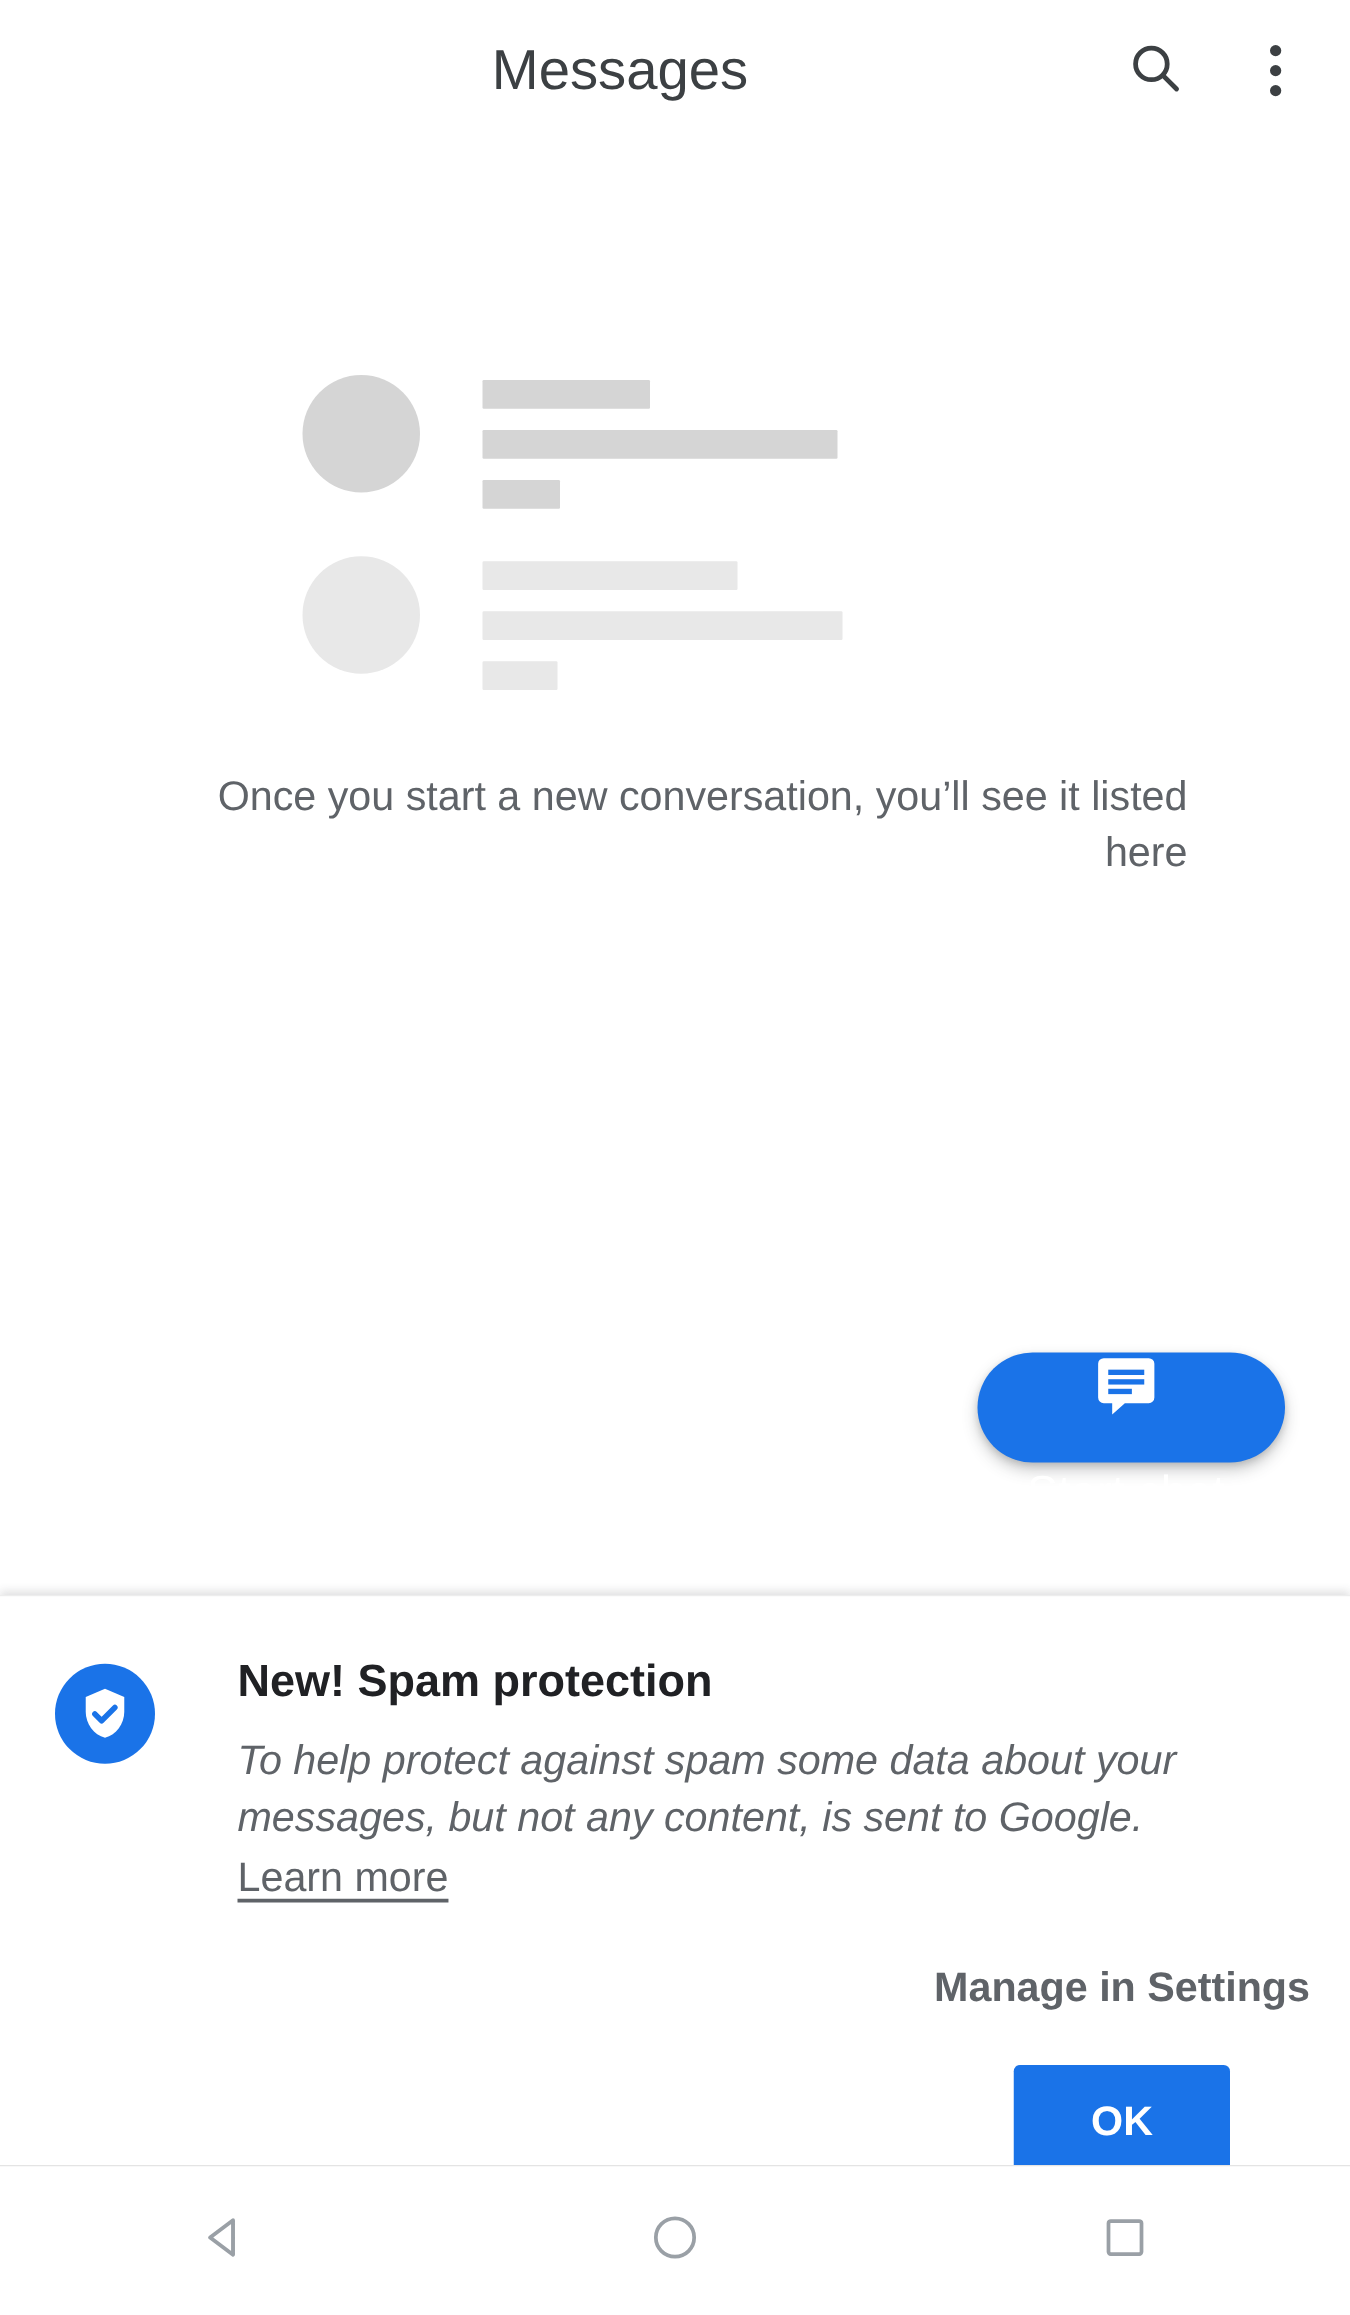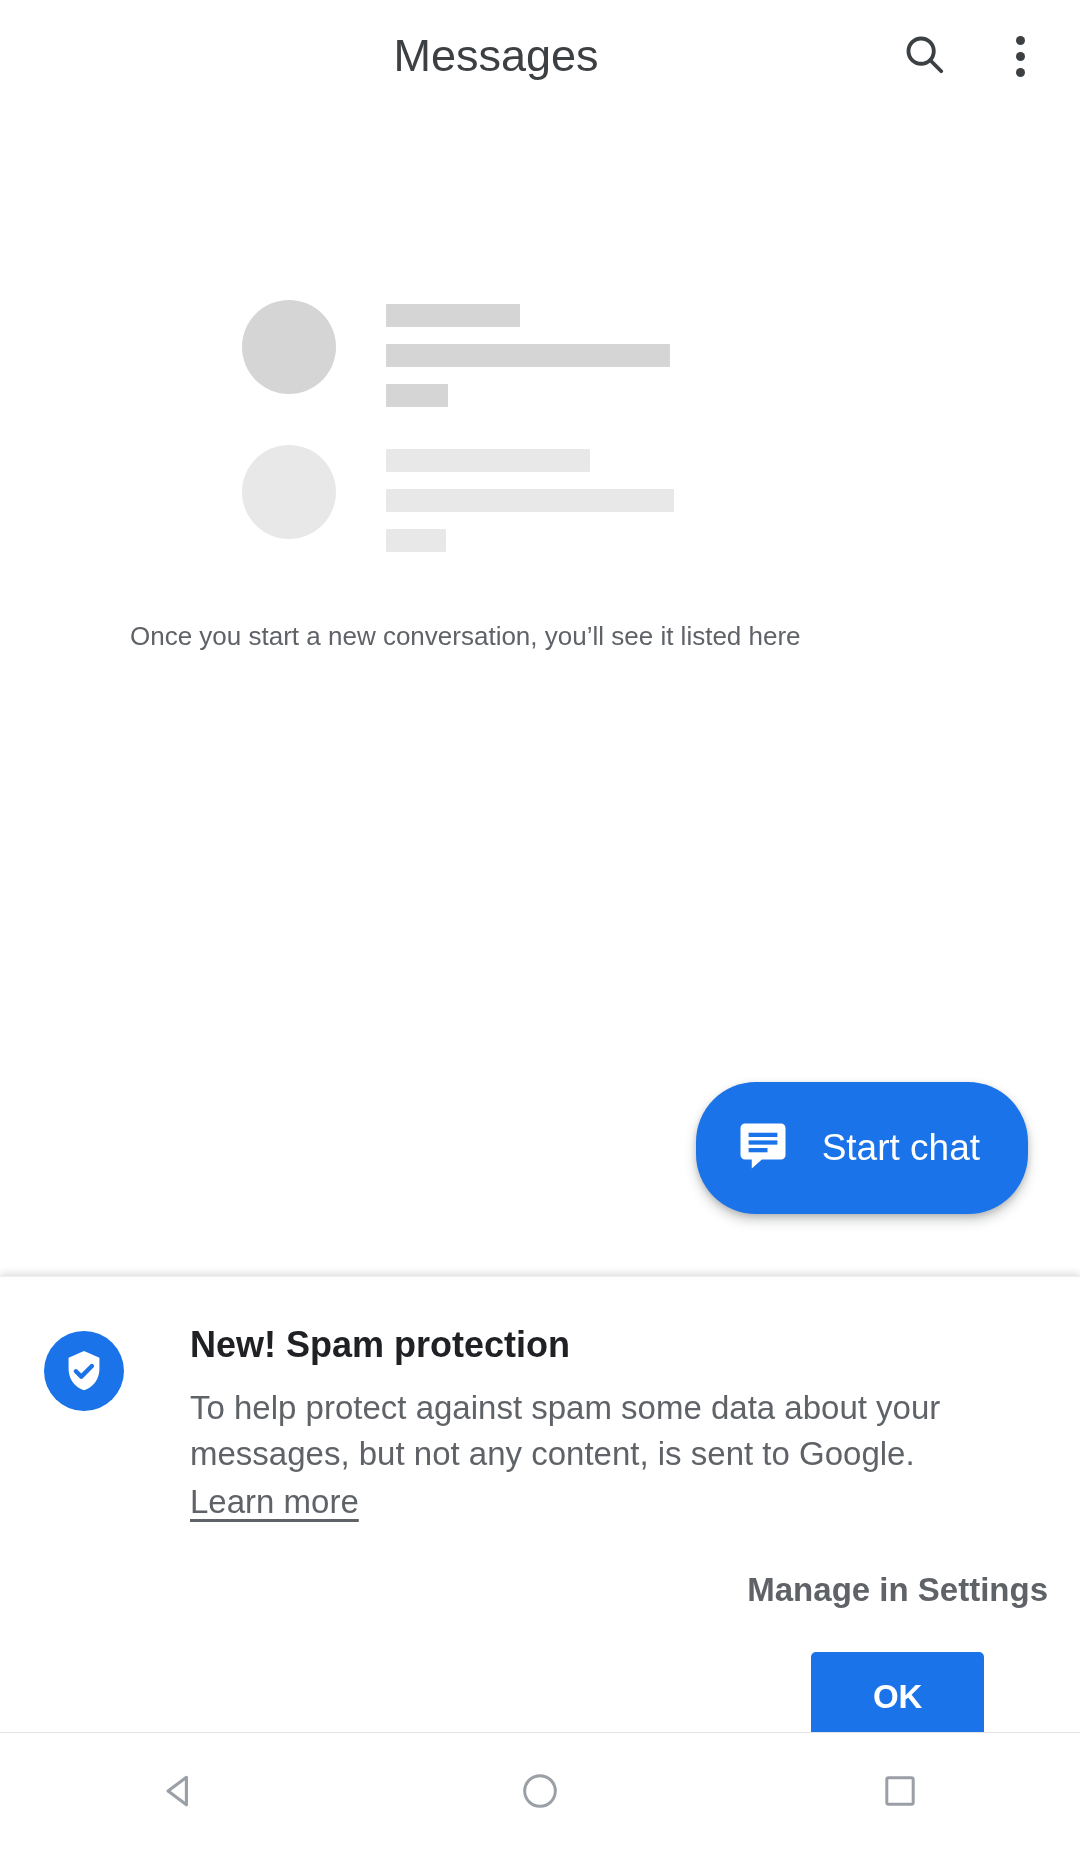--- a/index.html
+++ b/index.html
@@ -46,52 +46,53 @@
   .row1 .sk-avatar, .row1 .sk-bar { background:#d5d5d5; }
   .row2 .sk-avatar, .row2 .sk-bar { background:#e8e8e8; }
   .w-a { width:134px; }
   .w-b { width:284px; }
   .w-c { width:62px; }
   .w-d { width:204px; }
   .w-e { width:288px; }
   .w-f { width:60px; }
 
   .empty-text {
-    margin-top:62px; width:1080px; text-align:left;
-    font-size:26px; line-height:45px; color:#5f6368;
+    margin-top:62px; width:1080px; text-align:right;
+    font-size:33px; line-height:45px; color:#5f6368;
     padding:0 130px;
   }
 
   
   .fab {
     position:absolute; right:52px; top:1082px;
-    height:132px; padding:0 48px 0 40px;
+    height:88px; padding:0 48px 0 40px;
     background:#1a73e8; border-radius:60px;
     display:flex; align-items:center; gap:32px;
     box-shadow:0 6px 12px rgba(60,64,67,0.28), 0 2px 5px rgba(60,64,67,0.18);
+    flex-direction:column;
   }
   .fab-label { color:#ffffff; font-size:37px; }
 
   
   .spam-card {
     position:absolute; left:0; top:1276px; width:1080px; height:576px;
     background:#ffffff;
     box-shadow:0 -3px 7px rgba(60,64,67,0.16);
     border-top:1px solid #ededed;
   }
   .spam-inner { position:relative; padding:44px 28px 0 44px; }
   .spam-head { display:flex; align-items:flex-start; }
   .shield-badge {
     width:80px; height:80px; border-radius:50%; background:#1a73e8;
     flex:none; display:flex; align-items:center; justify-content:center;
     margin-top:10px;
   }
   .spam-texts { margin-left:66px; padding-right:20px; }
   .spam-title { font-size:36px; font-weight:bold; color:#202124; line-height:48px; }
-  .spam-body { margin-top:16px; font-size:33px; line-height:46px; color:#5f6368; }
+  .spam-body { margin-top:16px; font-size:33px; line-height:46px; color:#5f6368;font-style:italic; }
   .learn-more {
     display:inline-block; margin-top:6px; font-size:33px; color:#5f6368;
     text-decoration:underline; text-underline-offset:6px;
   }
   .spam-actions {
     position:absolute; right:26px; top:272px;
     display:flex; align-items:center; gap:21px;flex-direction:column;
   }
   .btn-text {
     font-size:33px; font-weight:bold; color:#5f6368;

